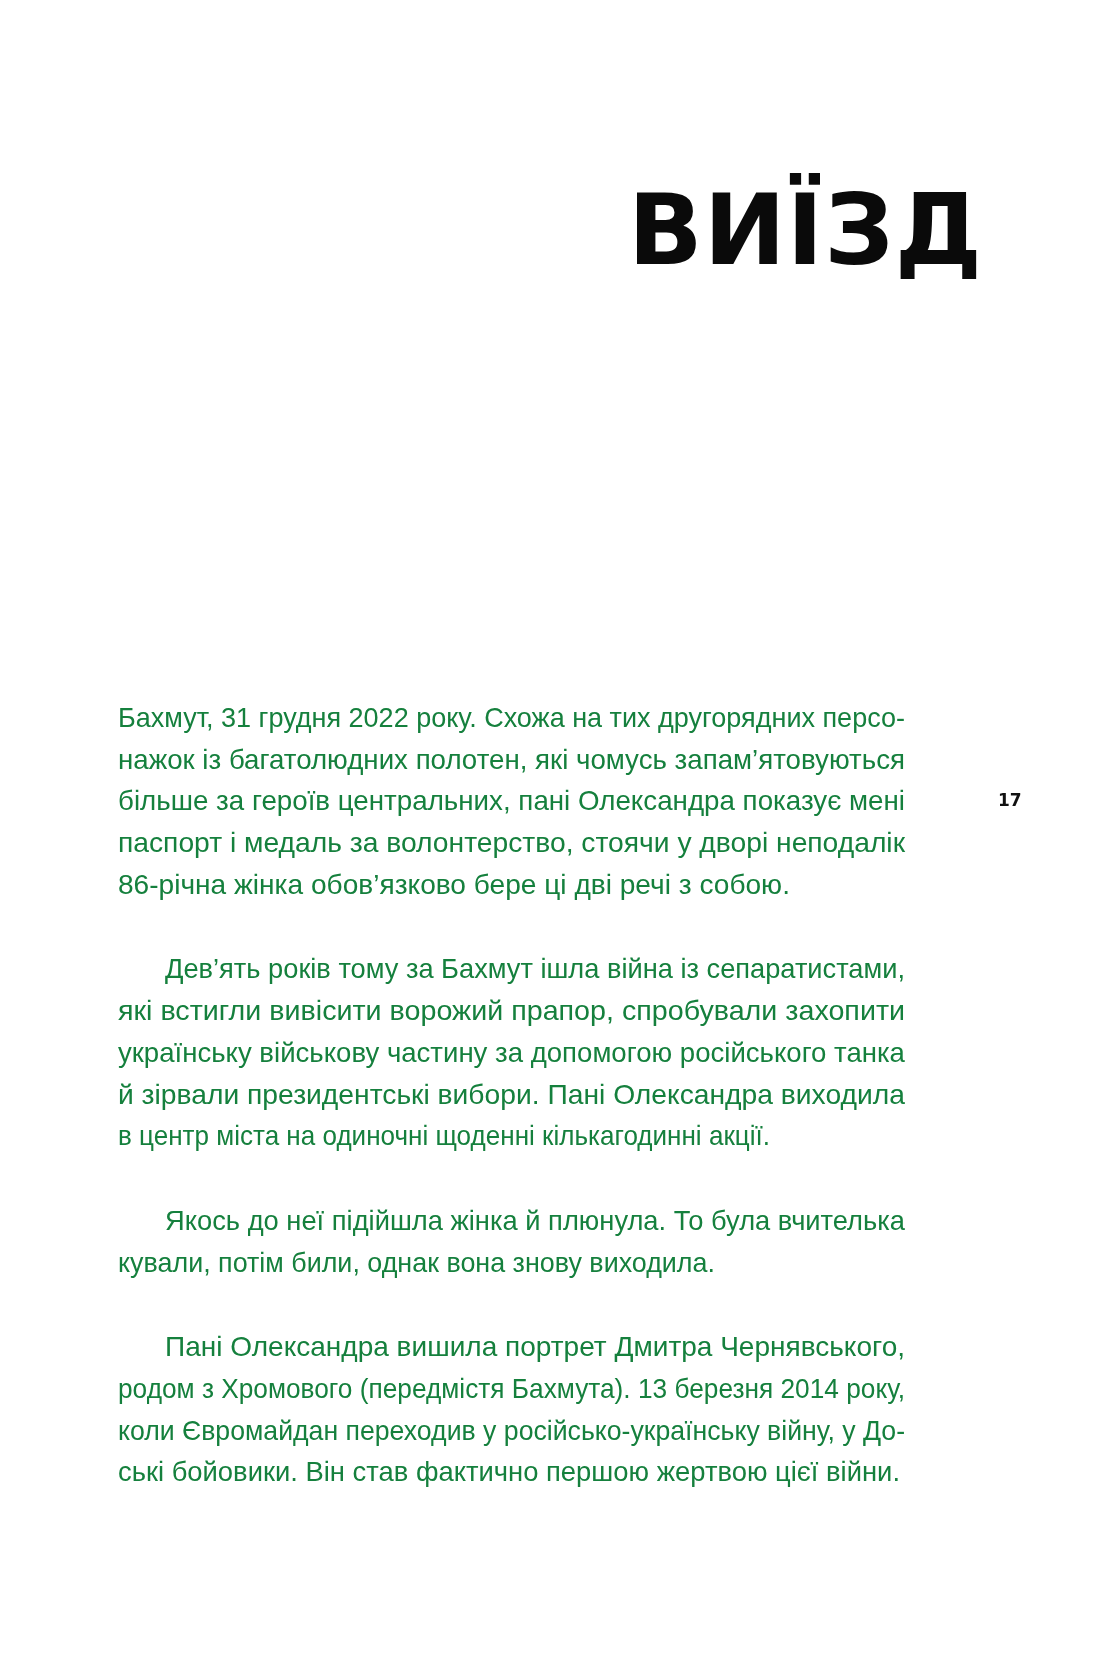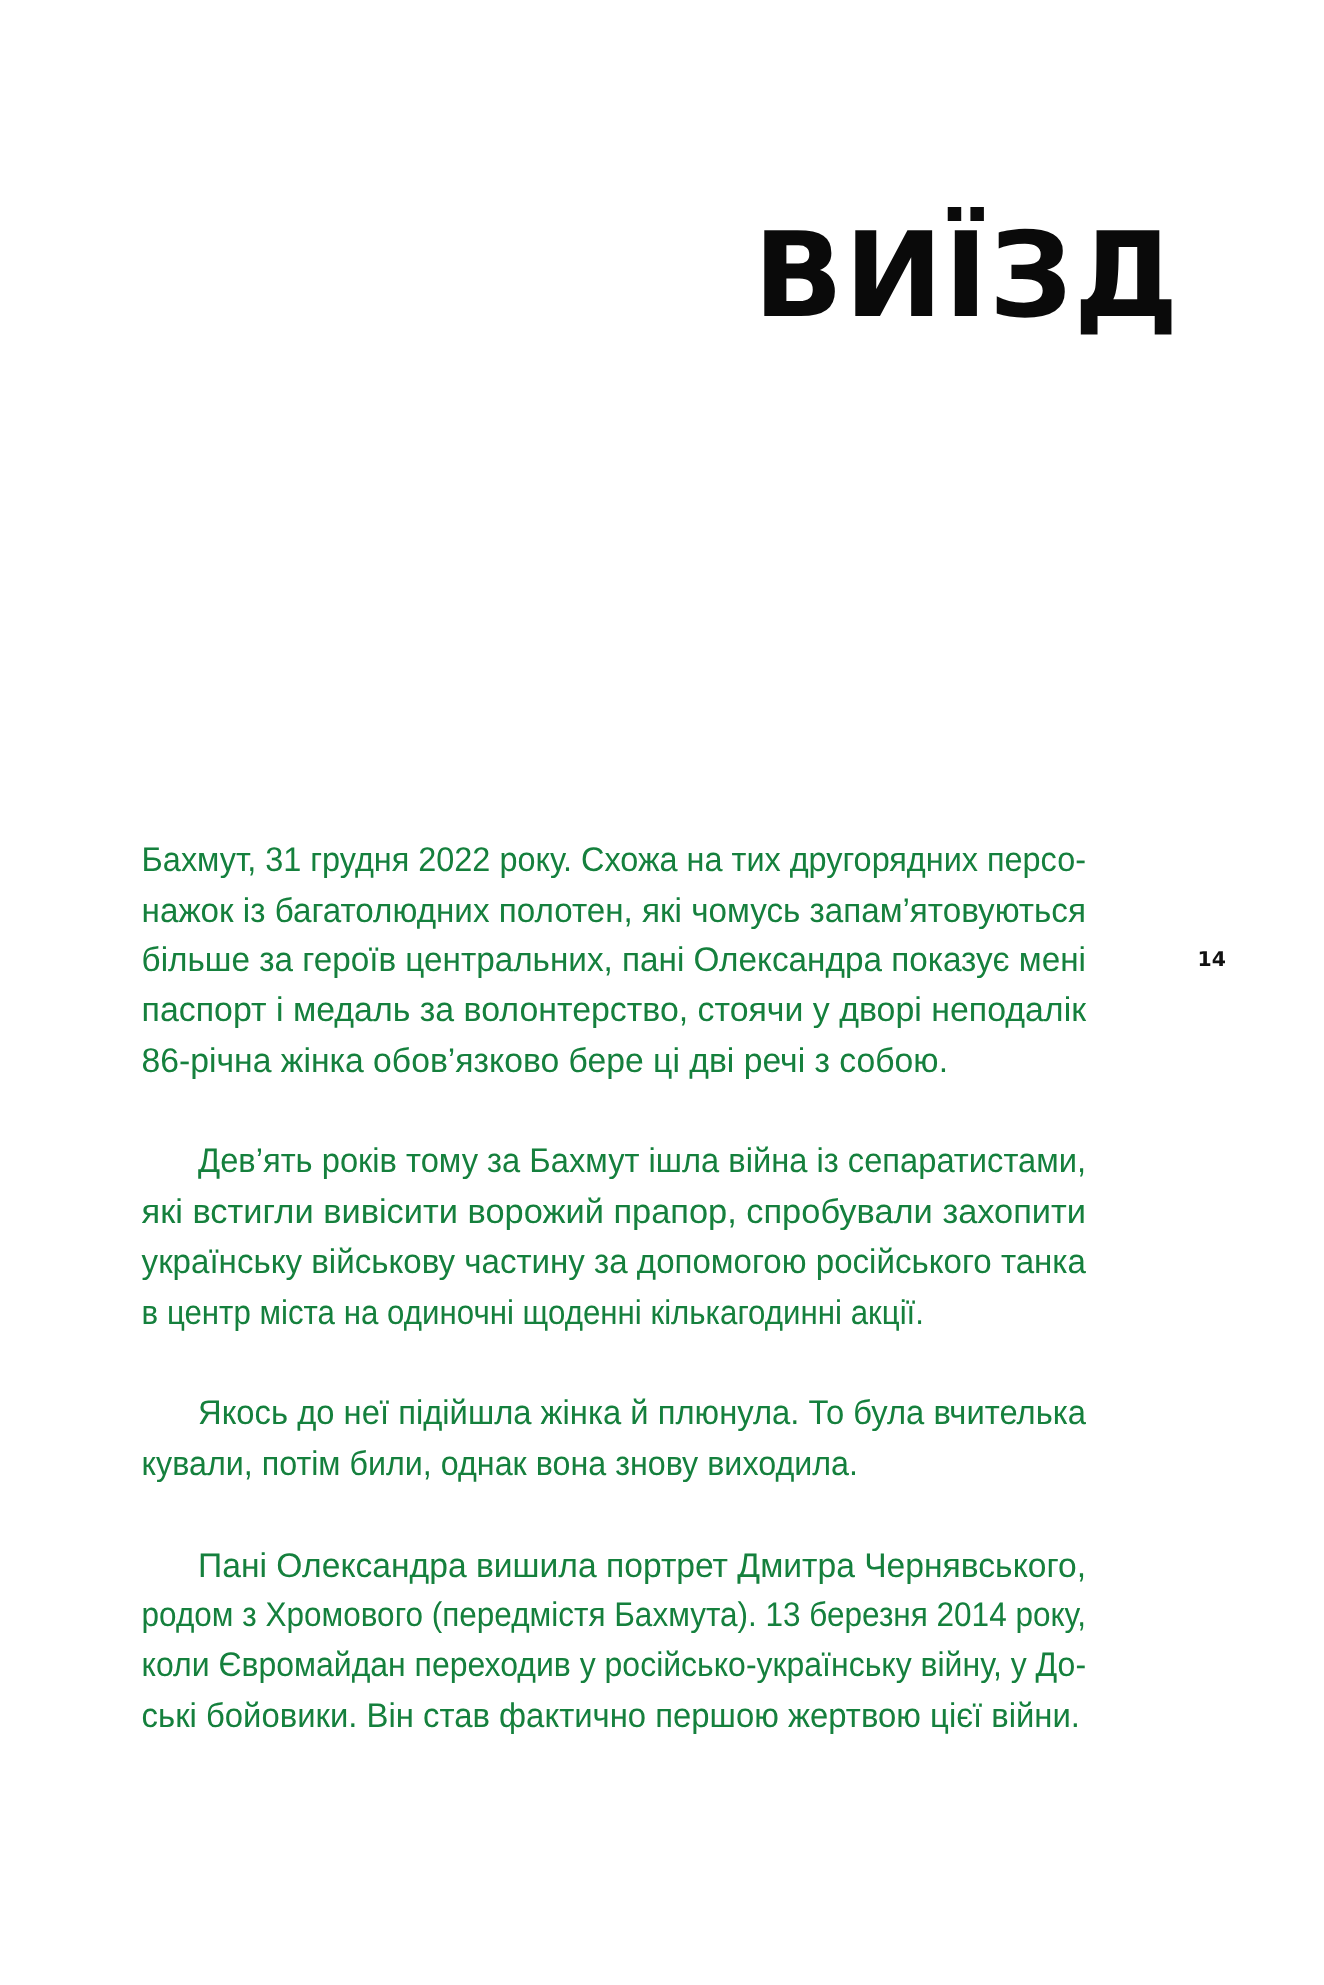--- a/index.html
+++ b/index.html
@@ -66,22 +66,23 @@
 
 <div class="body-text">
   <span class="line"><span class="t" style="transform: scaleX(0.9478);">Бахмут, 31 грудня 2022 року. Схожа на тих другорядних персо-</span></span>
   <span class="line"><span class="t" style="transform: scaleX(0.971);">нажок із багатолюдних полотен, які чомусь запам’ятовуються</span></span>
   <span class="line"><span class="t" style="transform: scaleX(0.973);">більше за героїв центральних, пані Олександра показує мені</span></span>
   <span class="line"><span class="t" style="transform: scaleX(0.9908);">паспорт і медаль за волонтерство, стоячи у дворі неподалік</span></span>
   <span class="line"><span class="t" style="transform: scaleX(0.9857);">86-річна жінка обов’язково бере ці дві речі з собою.</span></span>
   <span class="line indent"><span class="t" style="transform: scaleX(0.9556);">Дев’ять років тому за Бахмут ішла війна із сепаратистами,</span></span>
   <span class="line"><span class="t" style="transform: scaleX(1.0058);">які встигли вивісити ворожий прапор, спробували захопити</span></span>
   <span class="line"><span class="t" style="transform: scaleX(0.9674);">українську військову частину за допомогою російського танка</span></span>
+  <span class="line"><span class="t" style="transform: scaleX(0.991);">й зірвали президентські вибори. Пані Олександра виходила</span></span>
   <span class="line"><span class="t" style="transform: scaleX(0.9143);">в центр міста на одиночні щоденні кількагодинні акції.</span></span>
   <span class="line indent"><span class="t" style="transform: scaleX(0.9582);">Якось до неї підійшла жінка й плюнула. То була вчителька</span></span>
   <span class="line"><span class="t" style="transform: scaleX(0.9434);">кували, потім били, однак вона знову виходила.</span></span>
   <span class="line indent"><span class="t" style="transform: scaleX(0.9834);">Пані Олександра вишила портрет Дмитра Чернявського,</span></span>
   <span class="line"><span class="t" style="transform: scaleX(0.9213);">родом з Хромового (передмістя Бахмута). 13 березня 2014 року,</span></span>
   <span class="line"><span class="t" style="transform: scaleX(0.9351);">коли Євромайдан переходив у російсько-українську війну, у До-</span></span>
   <span class="line"><span class="t" style="transform: scaleX(0.9611);">ські бойовики. Він став фактично першою жертвою цієї війни.</span></span>
 </div>
 
-<div class="page-number">14</div>
+<div class="page-number">17</div>
 
 </body></html>

